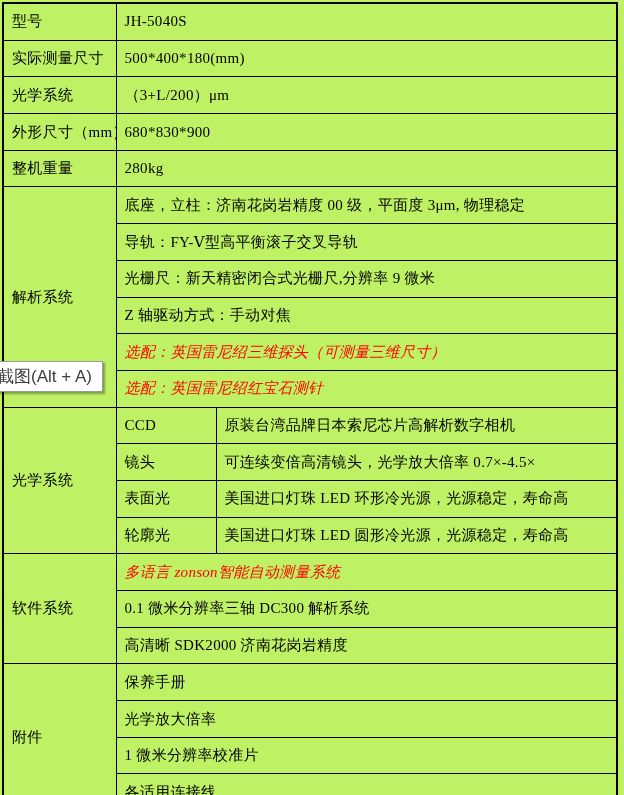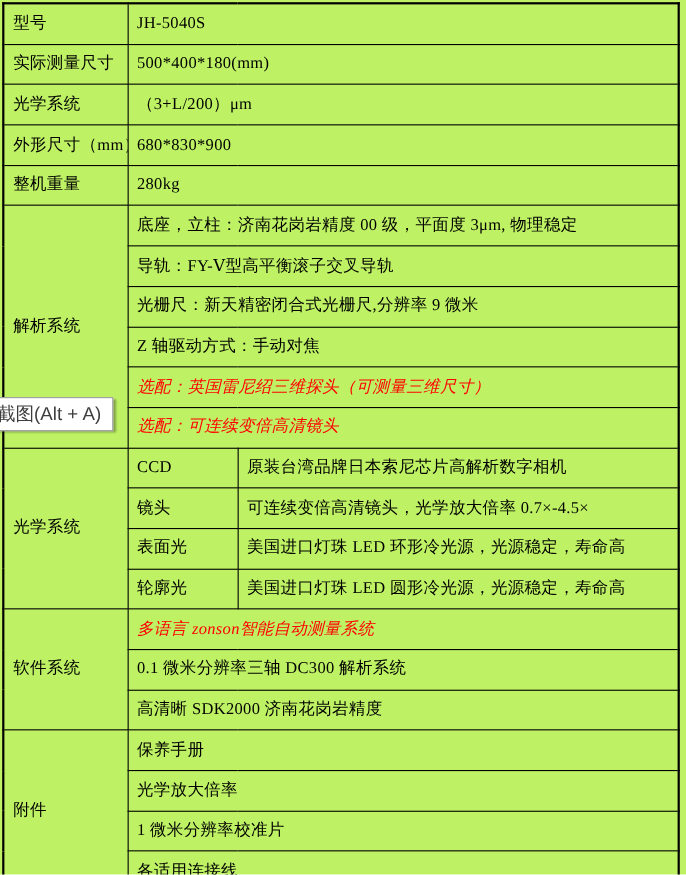--- a/index.html
+++ b/index.html
@@ -104,21 +104,21 @@
     <tr>
       <td colspan="2">光栅尺：新天精密闭合式光栅尺,分辨率 9 微米</td>
     </tr>
     <tr>
       <td colspan="2">Z 轴驱动方式：手动对焦</td>
     </tr>
     <tr>
       <td colspan="2" class="red">选配：英国雷尼绍三维探头（可测量三维尺寸）</td>
     </tr>
     <tr>
-      <td colspan="2" class="red">选配：可连续变倍高清镜头</td>
+      <td colspan="2" class="red">选配：英国雷尼绍红宝石测针</td>
     </tr>
 
     <tr>
       <td rowspan="4">光学系统</td>
       <td>CCD</td>
       <td>原装台湾品牌日本索尼芯片高解析数字相机</td>
     </tr>
     <tr>
       <td>镜头</td>
       <td>可连续变倍高清镜头，光学放大倍率 0.7×-4.5×</td>

